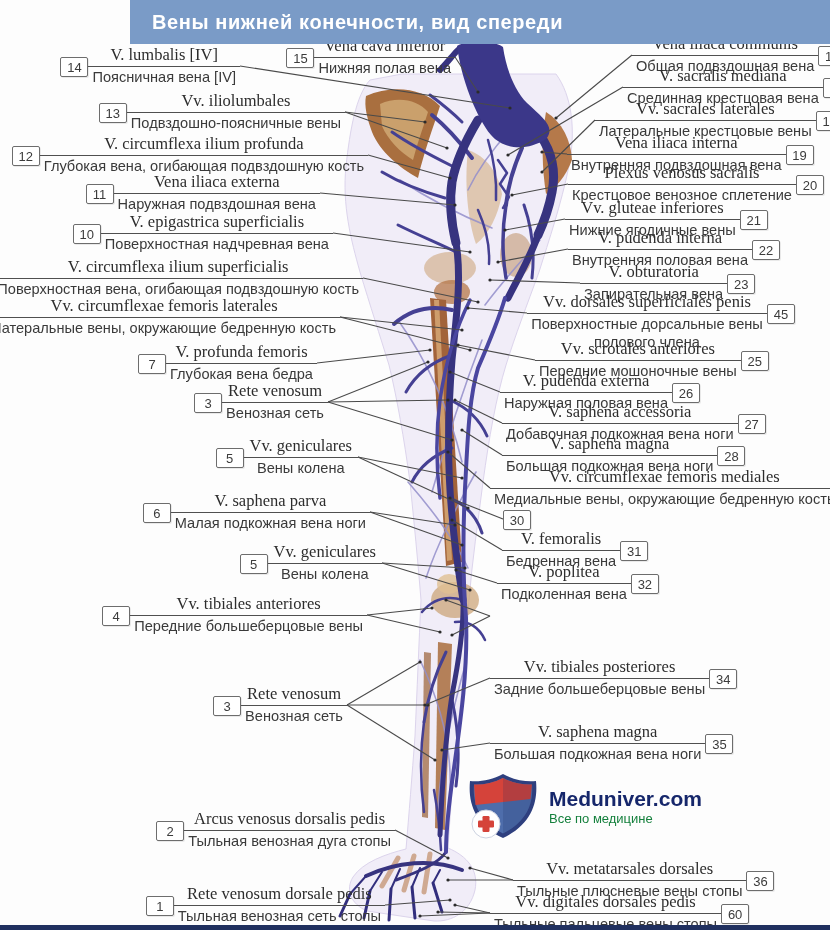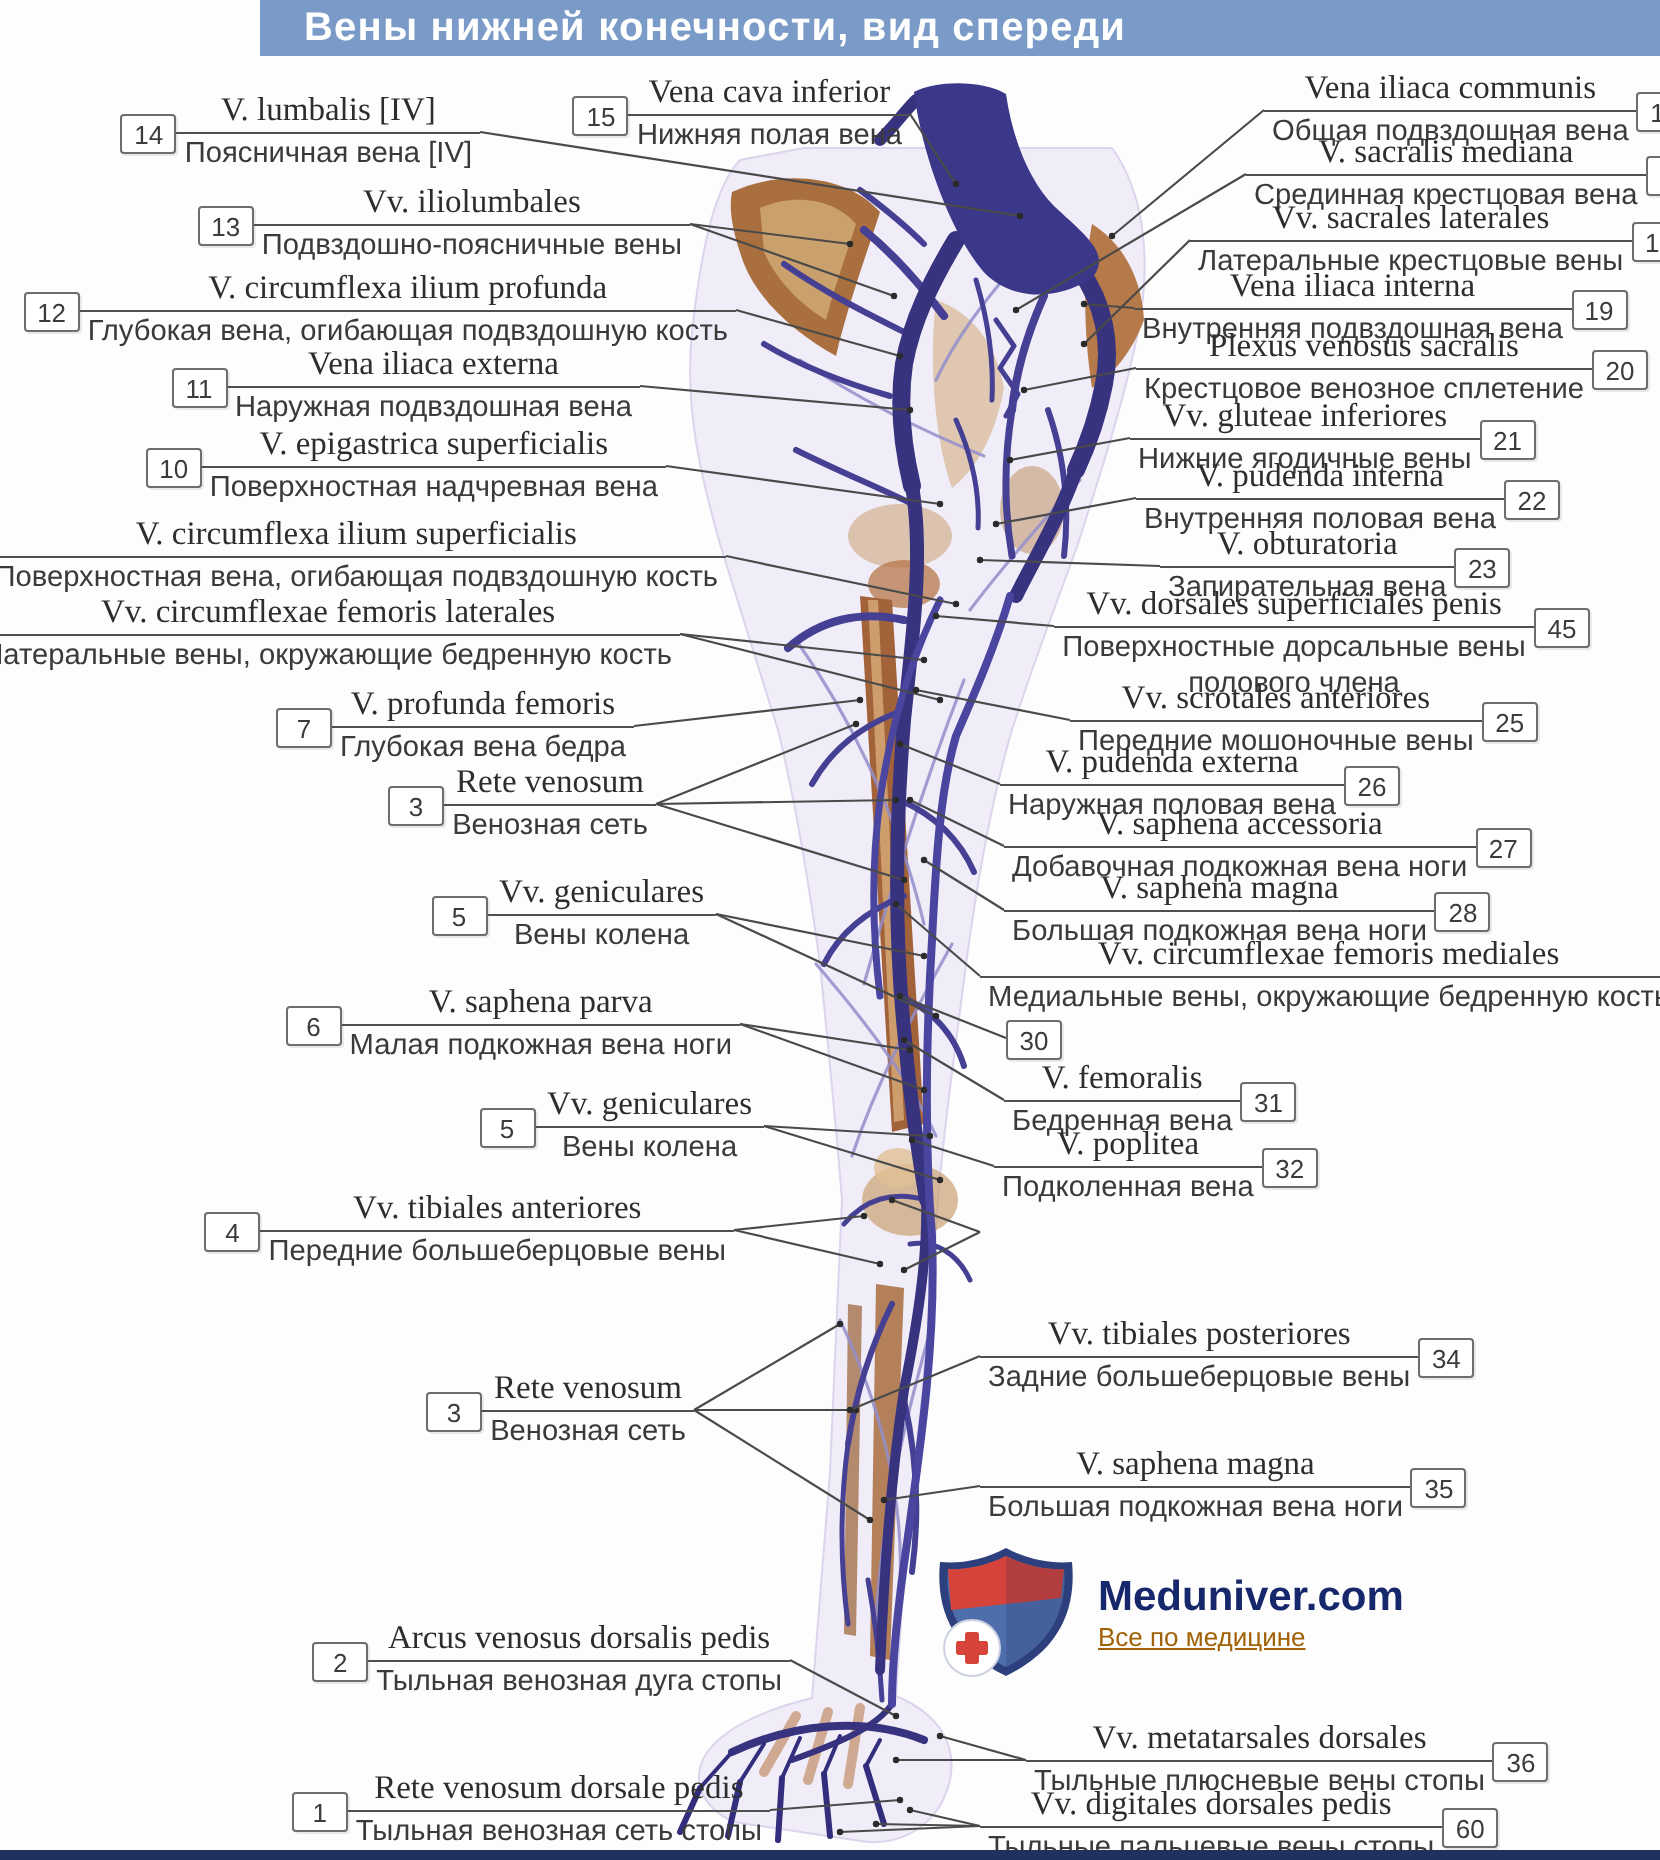--- a/index.html
+++ b/index.html
@@ -1,21 +1,21 @@
 <!DOCTYPE html>
 <html><head>
 <meta charset="utf-8">
 <style>
   html,body { margin:0; padding:0; background:#ffffff; }
   .page {
     position:relative; width:830px; height:930px; overflow:hidden;
     background:#fdfdfd; font-family:"Liberation Sans", sans-serif;
   }
   .header-bar {
-    position:absolute; top:0; left:130px; right:0; height:28px;
+    position:absolute; top:0; left:130px; right:0; height:44px;
     display:flex; align-items:center;
   }
   .header-bar .title {
     color:#ffffff; font-size:20px; font-weight:bold; letter-spacing:0.6px;
     padding-left:22px; white-space:nowrap;
   }
   .bottom-bar { position:absolute; left:0; right:0; bottom:0; height:5px; }
   svg.layer { position:absolute; left:0; top:0; }
   #labels-layer { position:absolute; left:0; top:0; width:830px; height:930px; pointer-events:none; }
   .label { position:absolute; display:flex; align-items:flex-start; white-space:nowrap; }
@@ -35,21 +35,21 @@
     font-size:14.6px; line-height:18px; color:#3a3a3a; text-align:center; padding:1px 4px 0 4px;
   }
   .label.right { flex-direction:row-reverse; }
   .label.wrap { white-space:normal; }
   .label.wrap .russian { max-width:232px; }
   #leader-svg line { stroke:#4a4a4a; stroke-width:1.1; }
   #leader-svg circle { fill:#2b2b2b; }
   .logo { position:absolute; left:466px; top:772px; display:flex; align-items:center; gap:9px; }
   .logo .logo-text { display:flex; flex-direction:column; }
   .logo .logo-name { font-size:21px; font-weight:bold; color:#16276b; line-height:24px; }
-  .logo .logo-tagline { font-size:13px; color:#a16207; line-height:16px;text-decoration:underline; }
+  .logo .logo-tagline { font-size:13px; color:#15803d; line-height:16px; }
   .vein { fill:none; stroke-linecap:round; stroke-linejoin:round; }
 </style>
 </head>
 <body>
 
 <div class="page">
 
   <svg class="layer" id="anatomy" width="830" height="930" viewBox="0 0 830 930" aria-hidden="true">
 
     <path d="M402,74 L556,74 C572,96 576,130 569,166 C561,205 549,240 539,272 C527,305 515,336 506,365 C496,398 489,438 483,482 C478,522 472,562 469,600 C466,642 462,692 457,736 C453,776 450,816 448,848 C467,856 479,870 475,890 C470,912 452,922 434,921 L367,911 C351,904 345,890 353,877 C363,862 386,854 406,849 C409,814 412,776 415,736 C417,692 419,642 421,600 C418,562 414,522 410,482 C404,438 397,398 389,365 C380,336 370,305 360,272 C351,240 342,205 346,166 C350,130 356,95 370,80 Z" fill="#f1edf8" stroke="#dcd4ec" stroke-width="1"></path>

